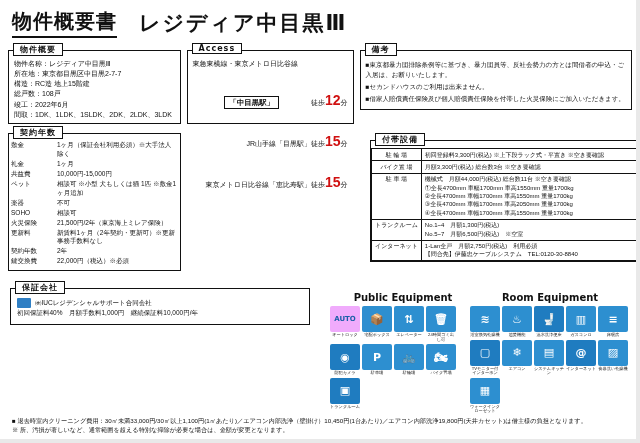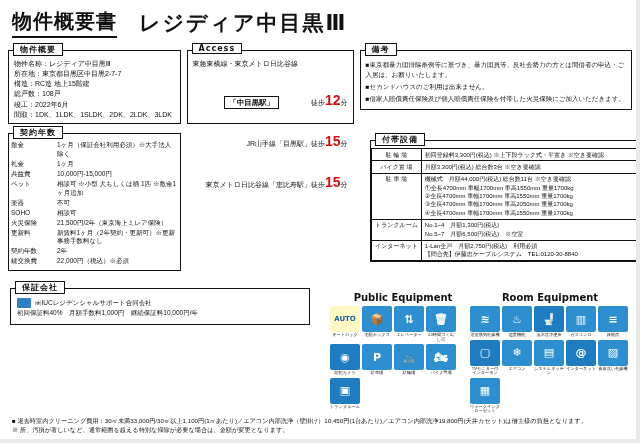--- a/index.html
+++ b/index.html
@@ -70,21 +70,21 @@
 
   
   .eq-title { font-size:10px; font-weight:700; font-family:"DejaVu Sans", sans-serif; text-align:center; margin-bottom:3px; }
   .icon-grid { display:flex; flex-wrap:wrap; gap:2px; }
   .icon-cell { width:30px; }
   .icon-img { width:30px; height:26px; border-radius:2px; background:#2d8fd0; position:relative; overflow:hidden; }
   .icon-img.alt { background:#1f7cc0; }
   .icon-cap { font-size:4.2px; text-align:center; line-height:1.1; margin-top:1px; color:#222; }
   .icon-glyph { position:absolute; inset:0; display:flex; align-items:center; justify-content:center;
                 color:#fff; font-size:11px; font-weight:700; font-family:"DejaVu Sans", sans-serif; }
-  .icon-img.auto { background:#fef9c3; }
+  .icon-img.auto { background:#f0abfc; }
   .icon-img.auto .icon-glyph { color:#1a5fa8; font-size:7px; letter-spacing:0; }
 
   
   .foot { margin-top:4px; font-size:6.2px; line-height:1.55; padding:0 2px; }
 
   .scrollbar-r { position:absolute; right:0; top:0; width:4px; height:443px; background:#e9e9e9; }
   .scrollbar-b { position:absolute; left:0; bottom:0; height:4px; width:640px; background:#e9e9e9; }
 </style>
 </head>
 <body>

